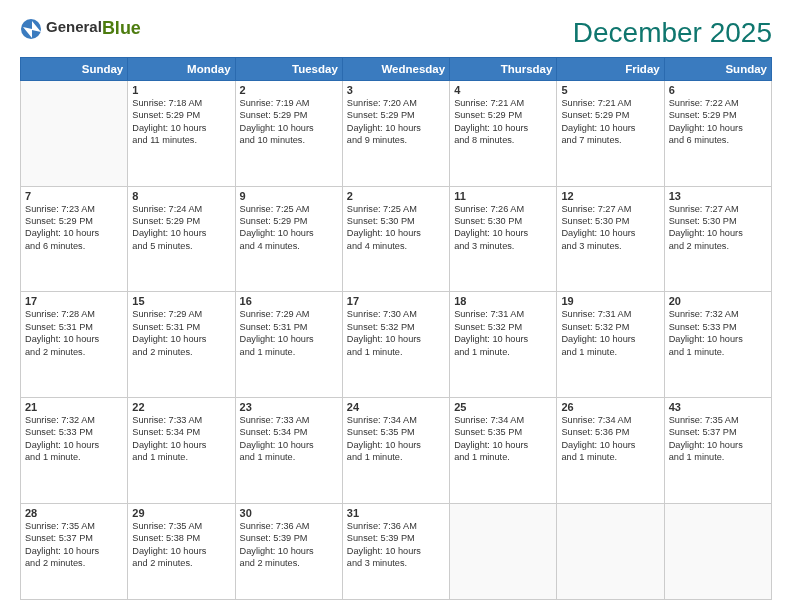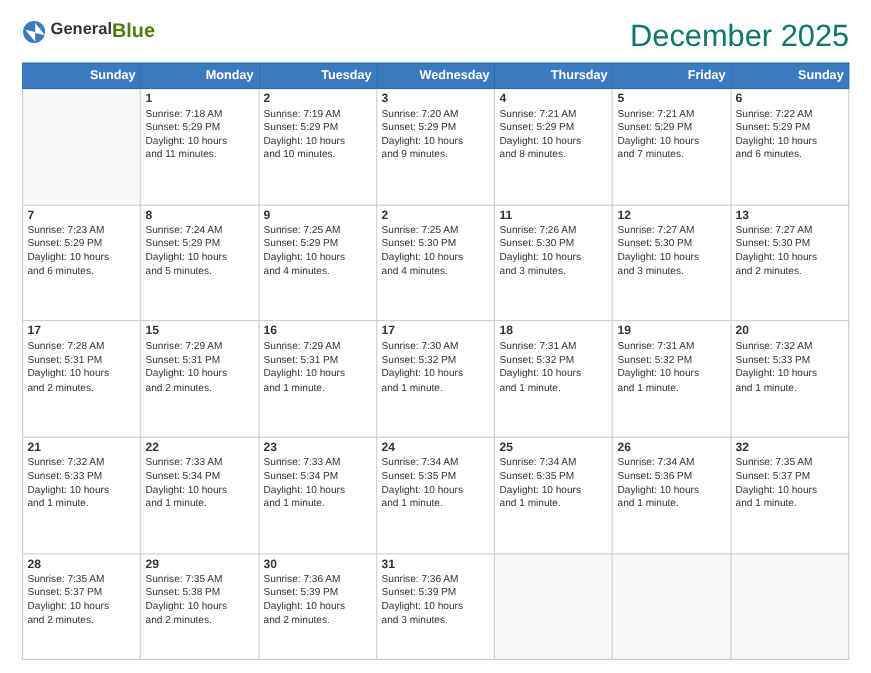--- a/index.html
+++ b/index.html
@@ -246,21 +246,21 @@
           </td>
           <td>
             <span class="day-num">25</span>
             <div class="day-info">Sunrise: 7:34 AM<br>Sunset: 5:35 PM<br>Daylight: 10 hours<br>and 1 minute.</div>
           </td>
           <td>
             <span class="day-num">26</span>
             <div class="day-info">Sunrise: 7:34 AM<br>Sunset: 5:36 PM<br>Daylight: 10 hours<br>and 1 minute.</div>
           </td>
           <td>
-            <span class="day-num">32</span>
+            <span class="day-num">43</span>
             <div class="day-info">Sunrise: 7:35 AM<br>Sunset: 5:37 PM<br>Daylight: 10 hours<br>and 1 minute.</div>
           </td>
         </tr>
         <tr class="week-row-last">
           <td>
             <span class="day-num">28</span>
             <div class="day-info">Sunrise: 7:35 AM<br>Sunset: 5:37 PM<br>Daylight: 10 hours<br>and 2 minutes.</div>
           </td>
           <td>
             <span class="day-num">29</span>

